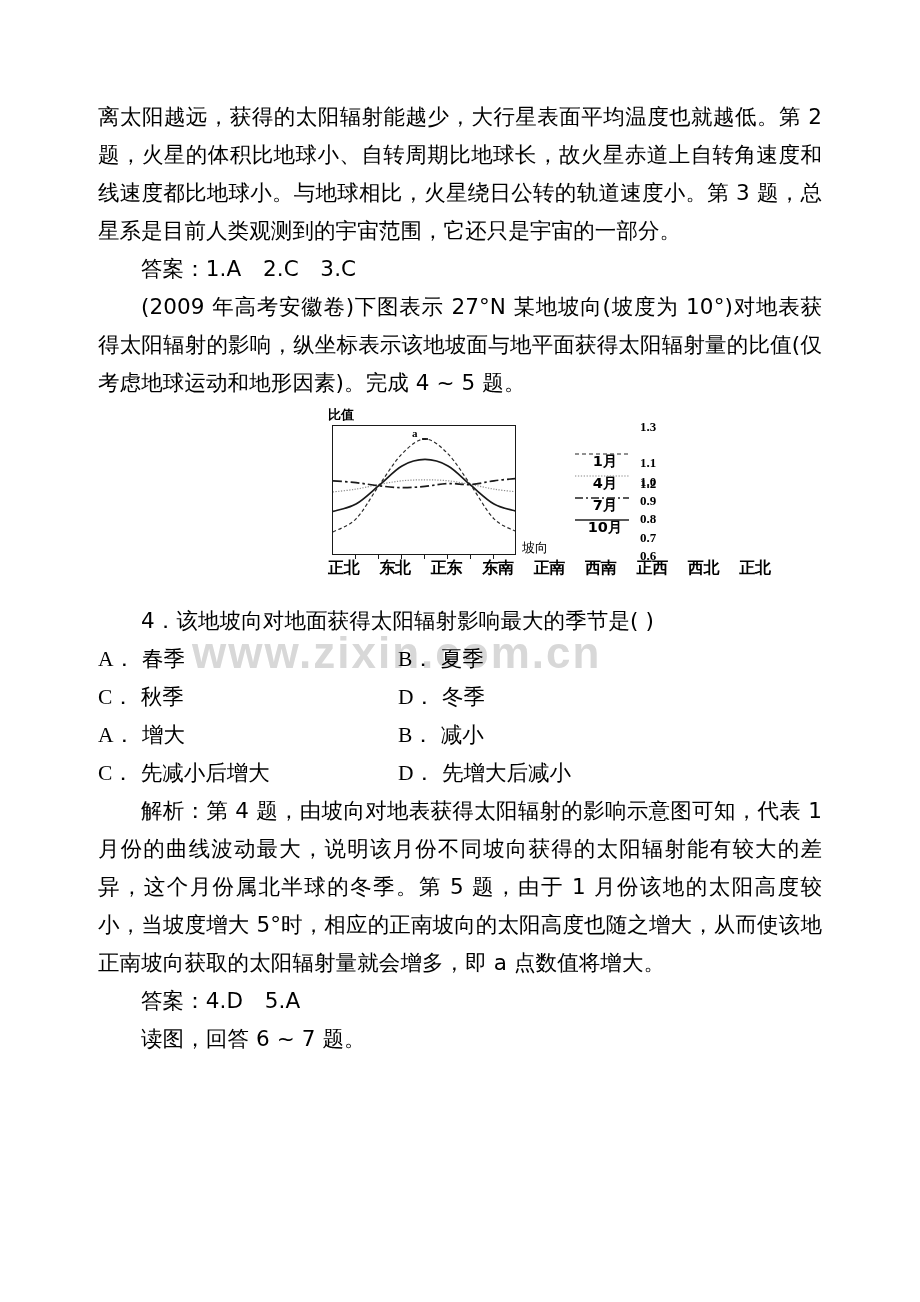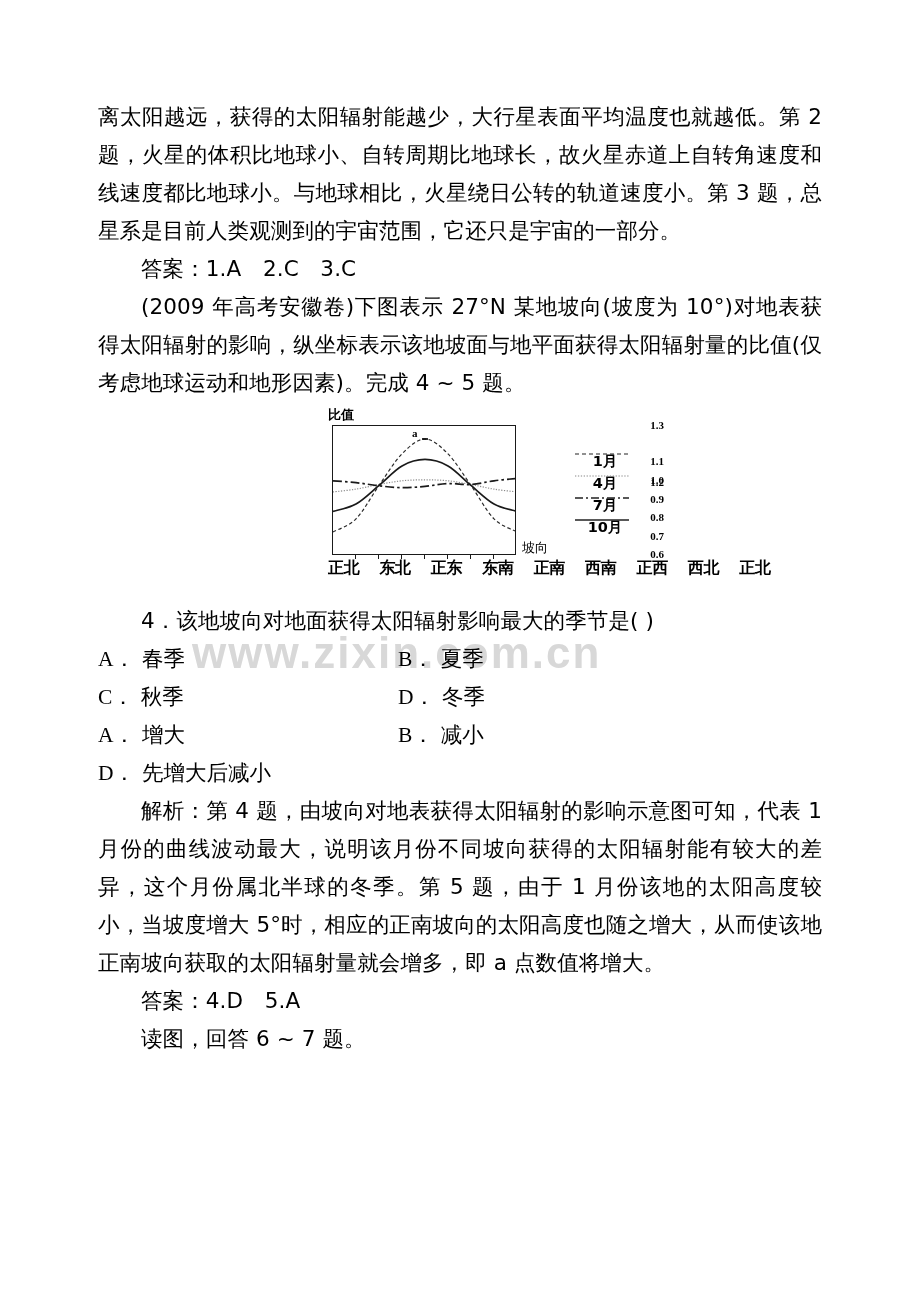--- a/index.html
+++ b/index.html
@@ -57,22 +57,22 @@
     border:1px solid #1a1a1a;
     box-sizing:border-box;
     background:#fff;
     overflow:hidden;
   }
   .plot-box svg { display:block; }
   .ytick {
     position:absolute;
     right:0;
     width:34px;
-    text-align:center;
-    font-size:11px;
+    text-align:left;
+    font-size:13px;
     font-weight:bold;
     font-family:"Liberation Serif", serif;
     line-height:1;
   }
   .ytickmark {
     position:absolute;
     left:38px;
     width:5px; height:1px;
     background:#1a1a1a;
   }
@@ -286,20 +286,23 @@
 
     <div class="opt-row">
       <div class="opt-a">
         <span class="opt-mark">A．</span><span>增大</span>
       </div>
       <div class="opt-b">
         <span class="opt-mark">B．</span><span>减小</span>
       </div>
     </div>
     <div class="opt-row">
+      <div class="opt-a">
+        <span class="opt-mark">C．</span><span>先减小后增大</span>
+      </div>
       <div class="opt-b">
         <span class="opt-mark">D．</span><span>先增大后减小</span>
       </div>
     </div>
 
     <p class="indent">解析：第 4 题，由坡向对地表获得太阳辐射的影响示意图可知，代表 1 月份的曲线波动最大，说明该月份不同坡向获得的太阳辐射能有较大的差异，这个月份属北半球的冬季。第 5 题，由于 1 月份该地的太阳高度较小，当坡度增大 5°时，相应的正南坡向的太阳高度也随之增大，从而使该地正南坡向获取的太阳辐射量就会增多，即 a 点数值将增大。</p>
 
     <p class="indent">答案：4.D　5.A</p>
 
     <p class="indent">读图，回答 6 ~ 7 题。</p>

